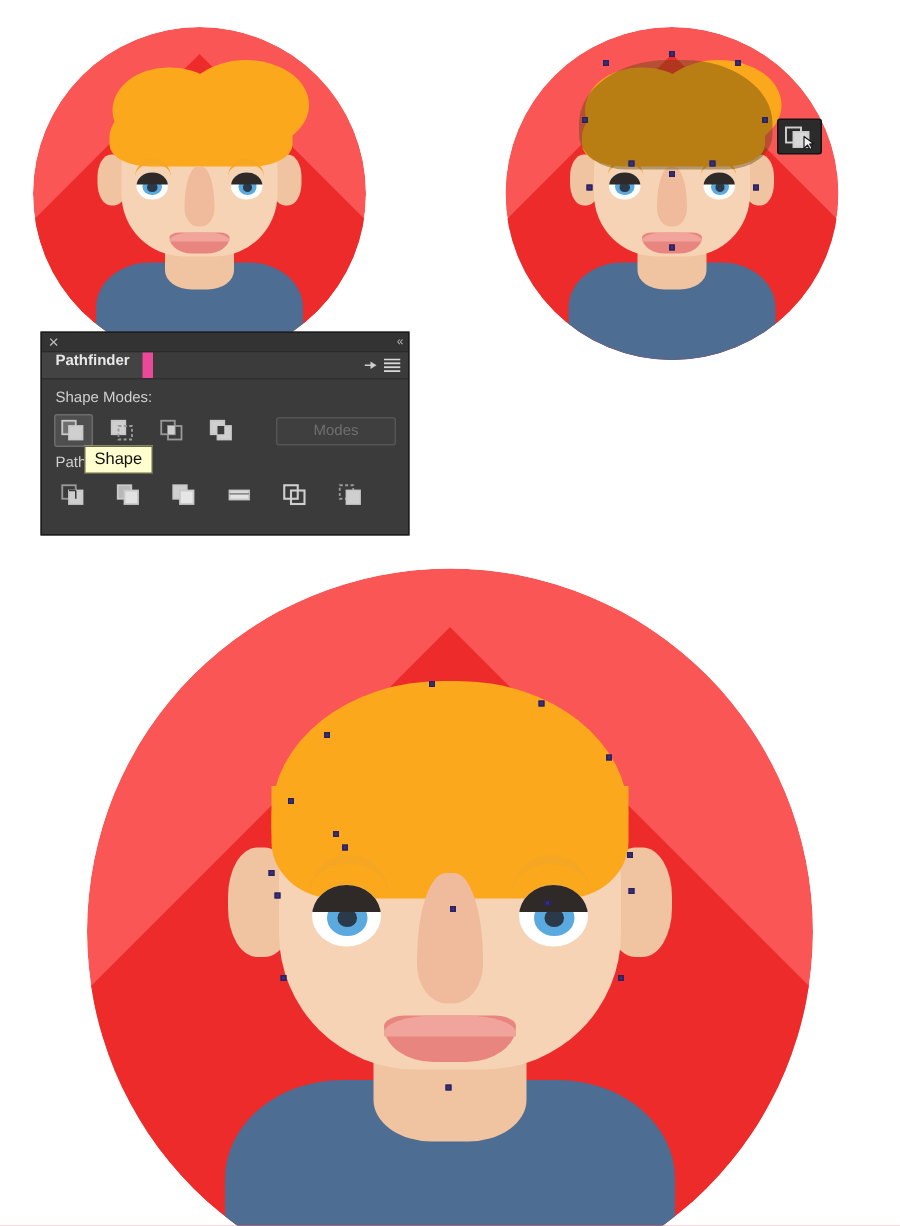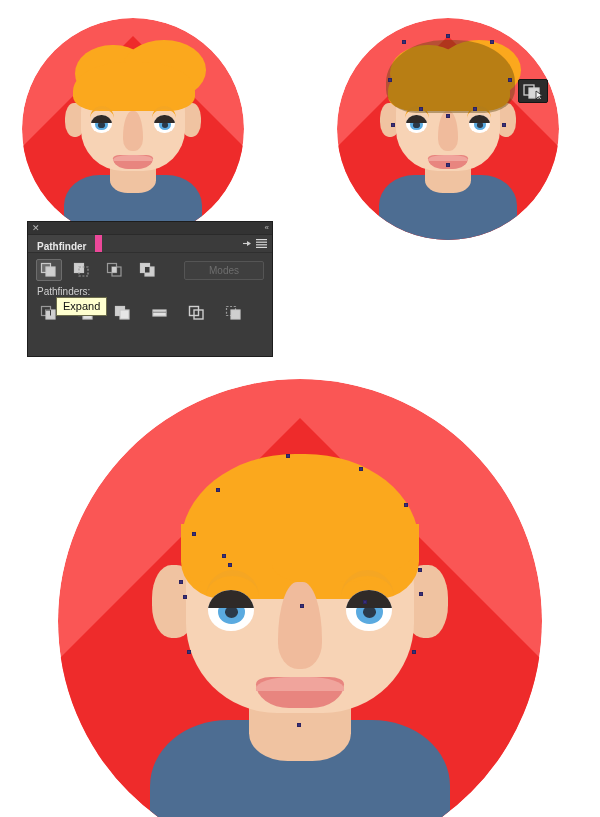--- a/index.html
+++ b/index.html
@@ -269,21 +269,21 @@
     height: 18px;
     background: #3b3b3b;
     display: flex;
     align-items: stretch;
     border-bottom: 1px solid #2f2f2f;
     position: relative;
   }
   .pf-tab {
     padding: 0 9px;
     display: flex;
-    align-items: flex-end;
+    align-items: flex-start;
     font-size: 10px;
     font-weight: bold;
     color: #e8e8e8;
     background: #434343;
     border-right: 7px solid #ec4899;
   }
   .pf-tab-filler { flex: 1; background: #3b3b3b; }
   .pf-menu-icons {
     display: flex;
     align-items: center;
@@ -536,20 +536,21 @@
           <rect x="0" y="0" width="11" height="1.2" fill="#d8d8d8"></rect>
           <rect x="0" y="2.6" width="11" height="1.2" fill="#d8d8d8"></rect>
           <rect x="0" y="5.2" width="11" height="1.2" fill="#d8d8d8"></rect>
           <rect x="0" y="7.8" width="11" height="1.2" fill="#d8d8d8"></rect>
         </svg>
       </div>
     </div>
 
     <div class="pf-body">
 
+      <div class="pf-section-label">Shape Modes:</div>
 
       <div class="pf-row">
 
         <div class="pf-btn selected">
           <svg width="18" height="16" viewBox="0 0 18 16">
             <rect x="1.5" y="1.5" width="9" height="9" fill="#6f6f6f" stroke="#c9c9c9" stroke-width="1.2"></rect>
             <rect x="6" y="5" width="9" height="9" fill="#cfcfcf" stroke="#c9c9c9" stroke-width="1.2"></rect>
           </svg>
         </div>
 
@@ -625,16 +626,16 @@
           <svg width="18" height="16" viewBox="0 0 18 16">
             <rect x="1.5" y="1.5" width="9" height="9" fill="none" stroke="#9a9a9a" stroke-width="1.2" stroke-dasharray="2 1.6"></rect>
             <rect x="6" y="5" width="9" height="9" fill="#cfcfcf" stroke="#c9c9c9" stroke-width="1.2"></rect>
           </svg>
         </div>
       </div>
     </div>
   </div>
 
   <div id="unite-tooltip">
-    <span>Expand</span>
+    <span>Shape</span>
   </div>
 
 </div>
 
 </body></html>

